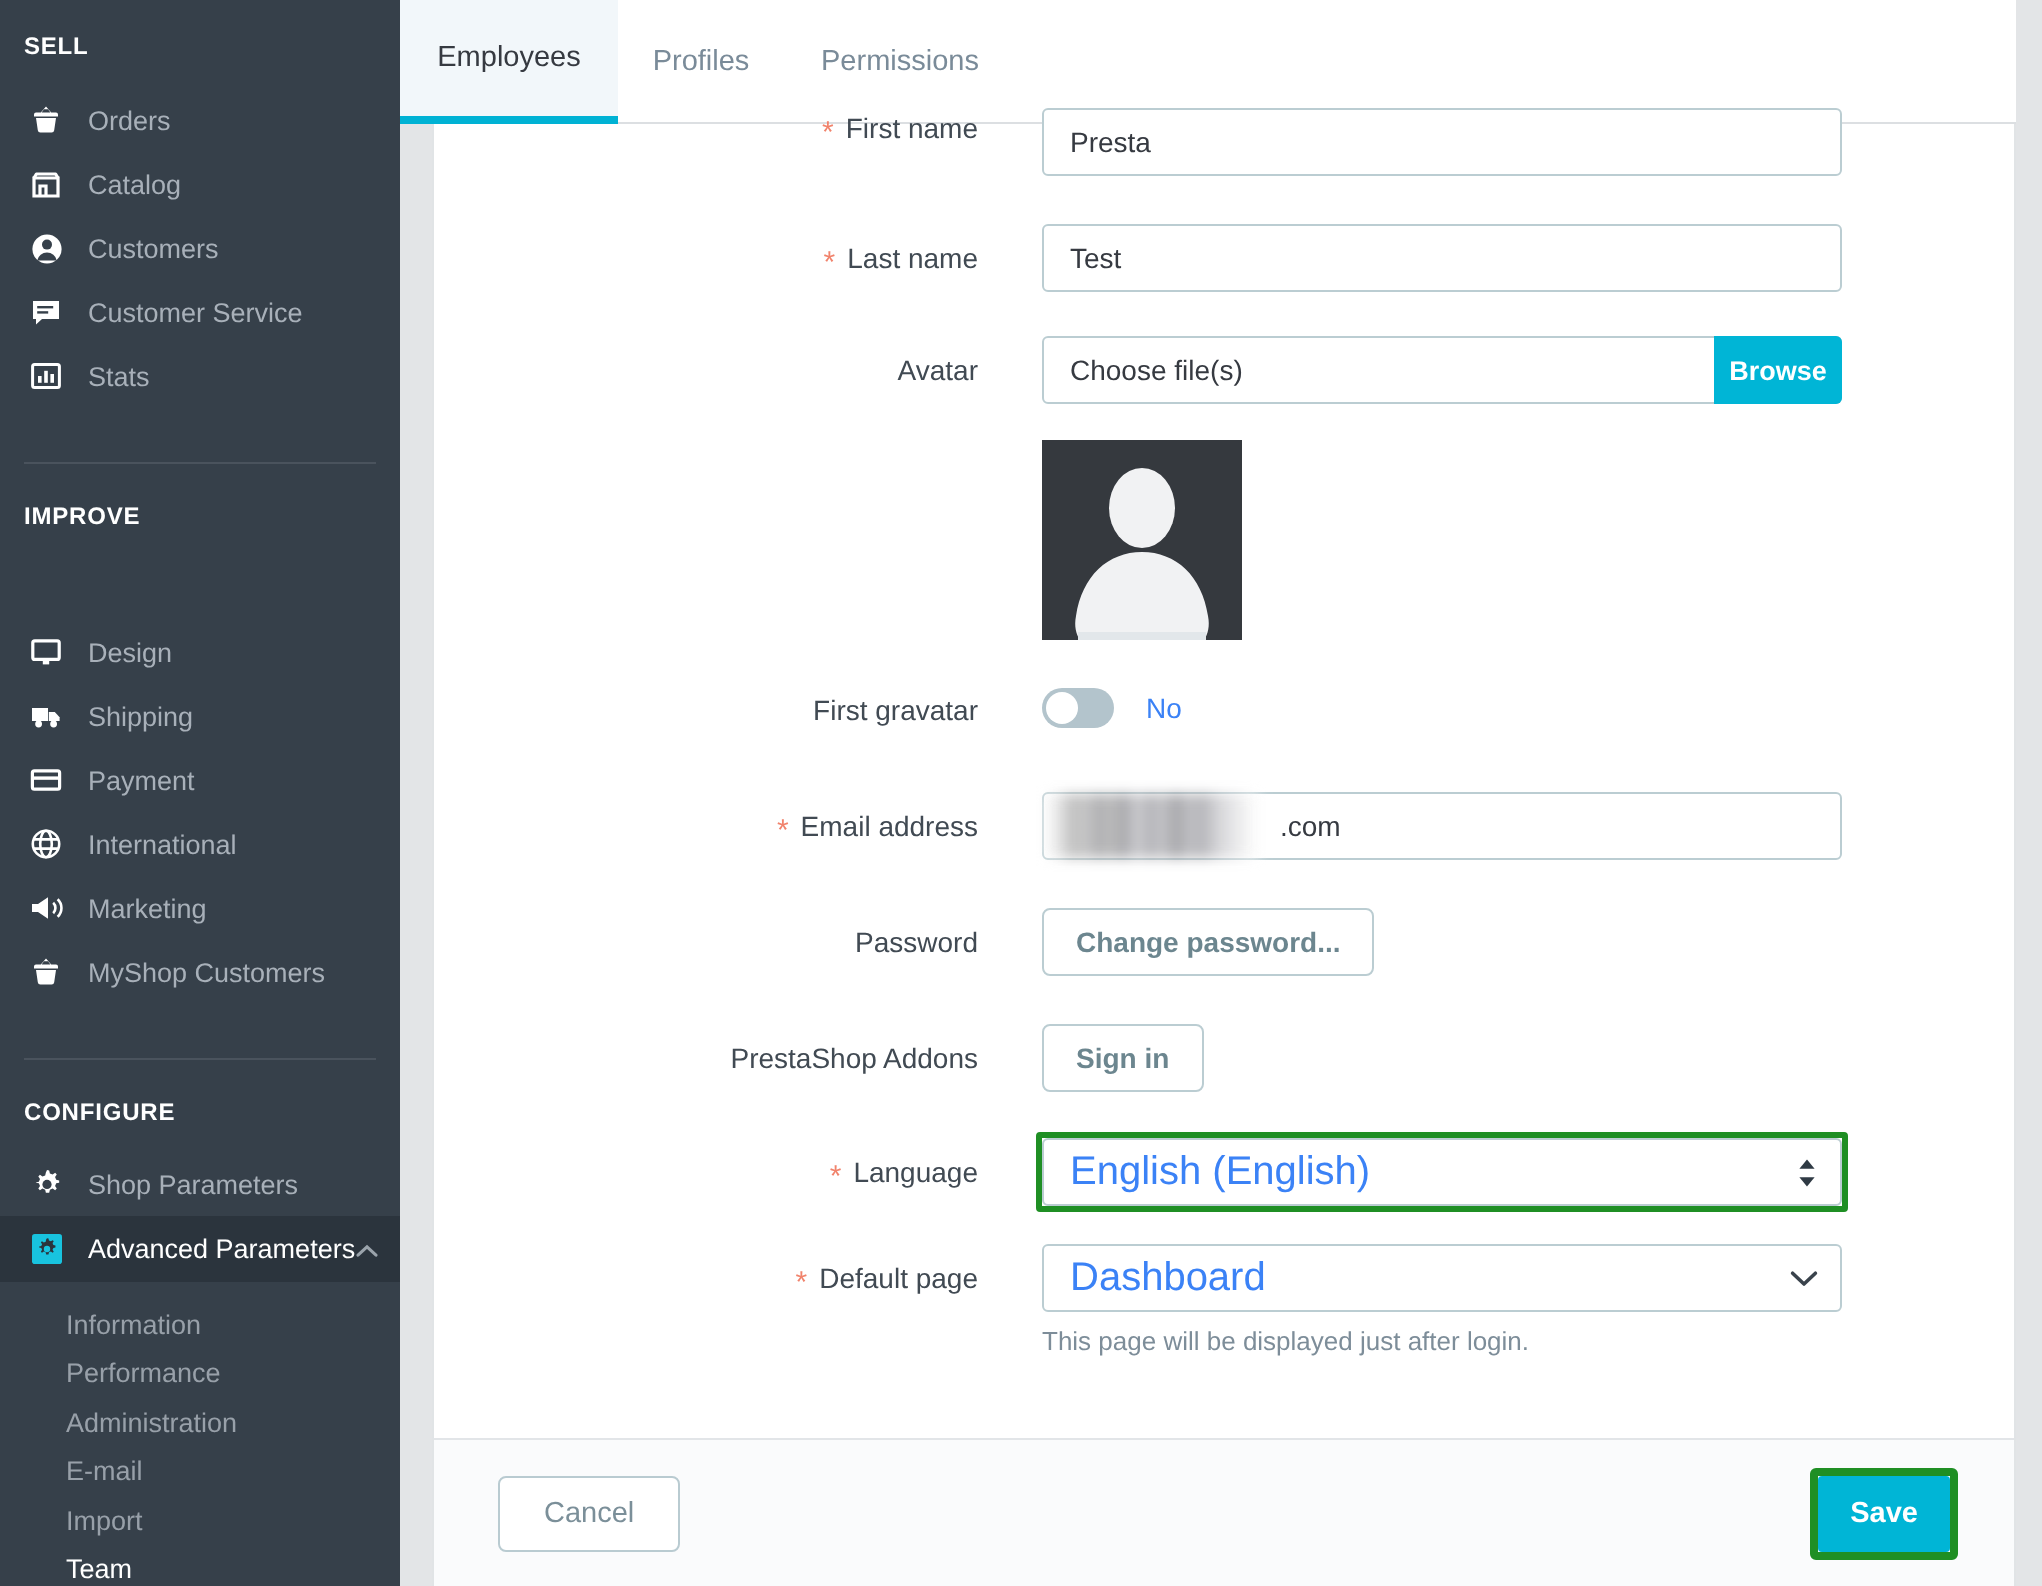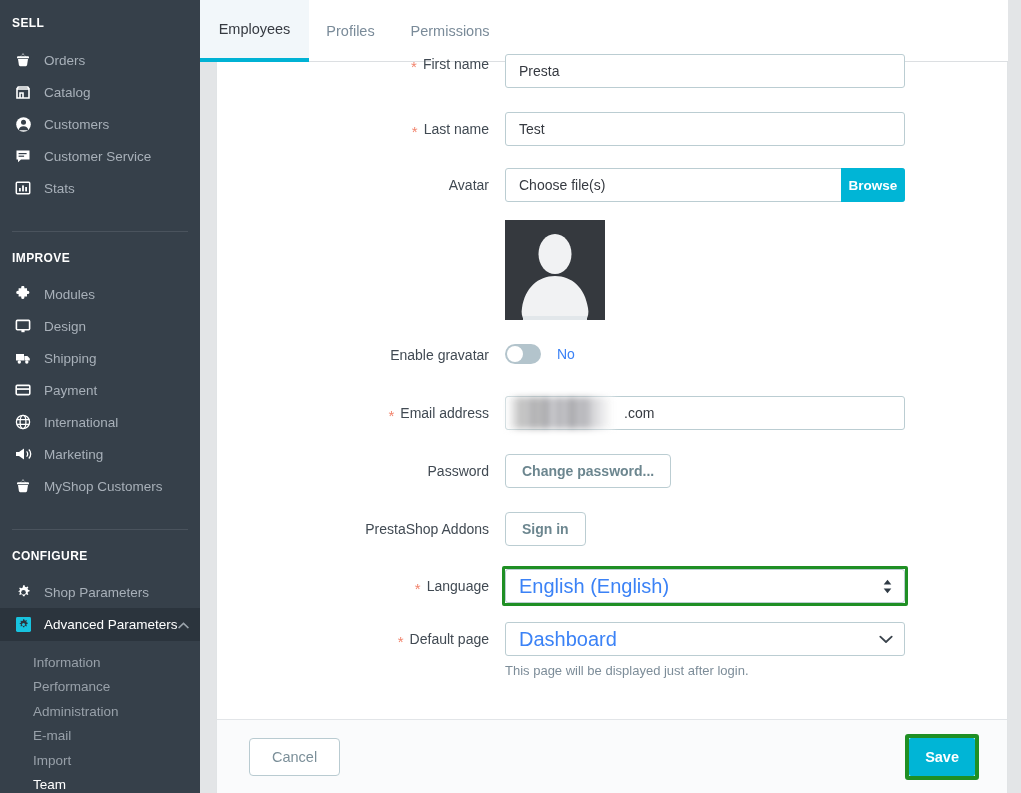--- a/index.html
+++ b/index.html
@@ -101,21 +101,21 @@
   .lbl {
     width: 288px; text-align: right; padding-right: 16px;
     font-size: 14px; color: #414a53; line-height: 20px;
     white-space: nowrap;
     display: flex; justify-content: flex-end; align-items: center;
   }
   .req {
     color: #f1836c; margin-right: 6px; font-size: 15px; line-height: 1;
     position: relative; top: 2px;
   }
-  .ctl { position: relative; }
+  .ctl { position: relative; margin-left: 16px; }
 
   .inp {
     width: 400px; height: 34px;
     border: 1px solid #bbcdd2; border-radius: 3px;
     background: #ffffff; font-size: 14px; color: #363a41;
     padding: 0 13px; line-height: 32px;
     font-family: "Liberation Sans", sans-serif;
     outline: none;
   }
   .inp::placeholder { color: #363a41; }
@@ -293,28 +293,20 @@
           <rect x="10.2" y="7" width="1.8" height="4.4" fill="#ffffff"></rect>
         </svg>
       </span>
       <span>Stats</span>
     </div>
 
     <div class="nav-divider" style="position:absolute;top:231px;width:176px;"></div>
 
     <div class="nav-heading" style="position:absolute;top:246px;height:24px;width:200px;">IMPROVE</div>
 
-    <div class="nav-item" style="position:absolute;top:278px;width:200px;">
-      <span class="ico">
-        <svg width="16" height="16" viewBox="0 0 16 16" fill="#ffffff">
-          <path d="M6.2 1.4 a1.6 1.6 0 0 1 3.2 0 v.8 h2.6 v2.6 h.8 a1.6 1.6 0 0 1 0 3.2 h-.8 v2.6 H9.4 v.9 a1.6 1.6 0 0 1-3.2 0 v-.9 H3.6 V8 h-.8 a1.6 1.6 0 0 1 0-3.2 h.8 V2.2 h2.6 Z"></path>
-        </svg>
-      </span>
-      <span>Modules</span>
-    </div>
 
     <div class="nav-item" style="position:absolute;top:310px;width:200px;">
       <span class="ico">
         <svg width="16" height="16" viewBox="0 0 16 16">
           <rect x="1.4" y="2.4" width="13.2" height="9.3" rx="1" fill="none" stroke="#ffffff" stroke-width="1.6"></rect>
           <rect x="6.4" y="11.8" width="3.2" height="2.4" fill="#ffffff"></rect>
         </svg>
       </span>
       <span>Design</span>
     </div>
@@ -464,21 +456,21 @@
               <ellipse cx="50" cy="34" rx="16.5" ry="20" fill="#f1f2f3"></ellipse>
               <path d="M50 56 C33 56 20 68 17 88 C16 93 17 97 19 100 L81 100 C83 97 84 93 83 88 C80 68 67 56 50 56 Z" fill="#f1f2f3"></path>
               <rect x="18" y="96" width="64" height="4" fill="#e2e7ea"></rect>
             </svg>
           </div>
         </div>
       </div>
 
       <div class="row" style="top:282px;">
         <div class="lbl" style="height:22px;">
-          <span>Enable gravatar</span>
+          <span>First gravatar</span>
         </div>
         <div class="ctl toggle-wrap">
           <div class="switch">
             <div class="knob"></div>
           </div>
           <span class="toggle-lbl">No</span>
         </div>
       </div>
 
       <div class="row" style="top:334px;">

